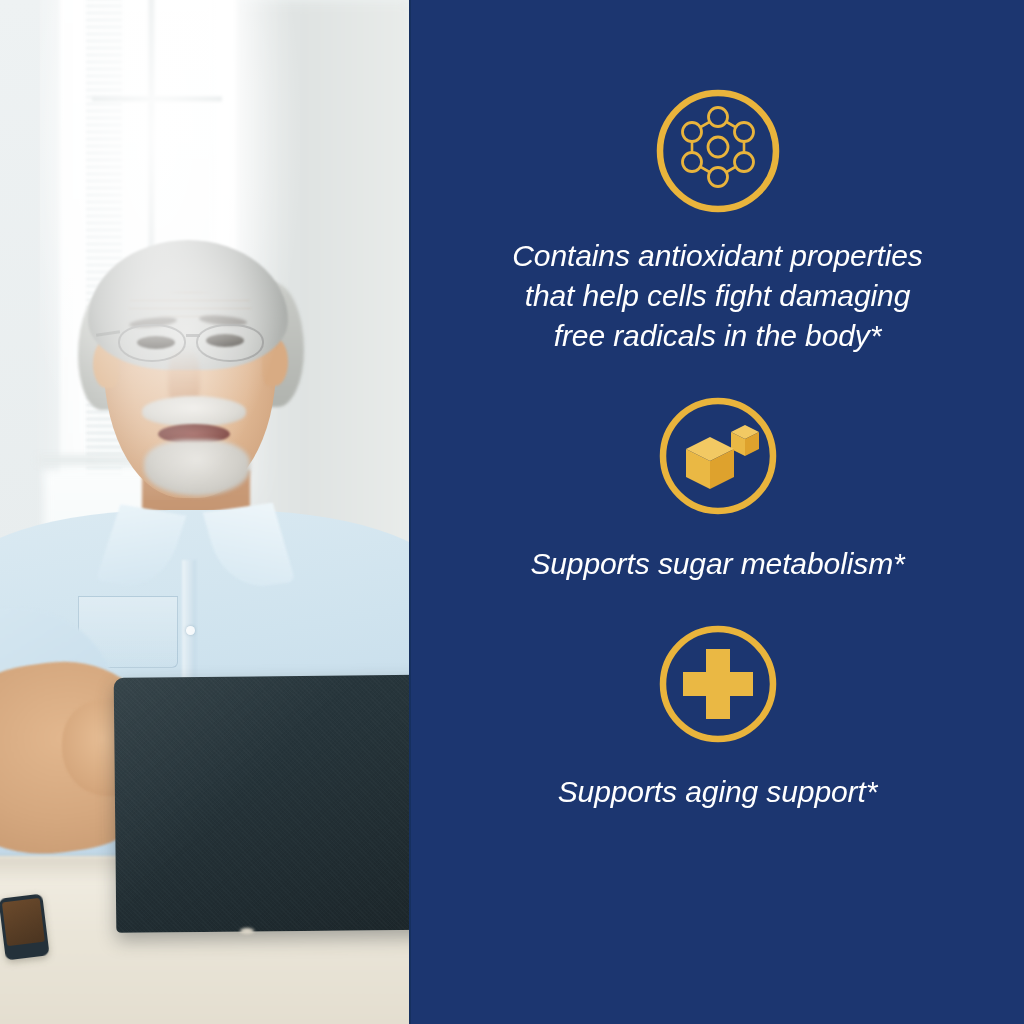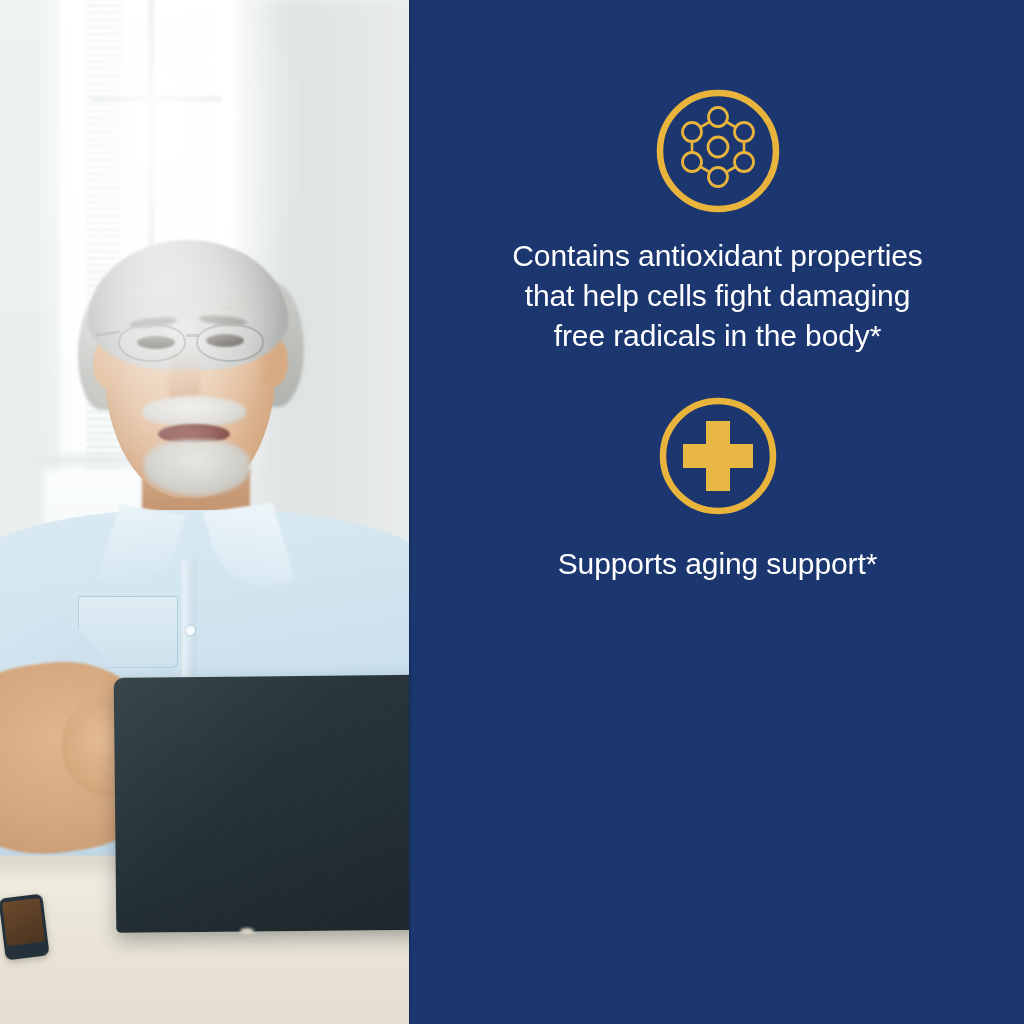--- a/index.html
+++ b/index.html
@@ -2,21 +2,21 @@
 <html><head>
 <meta charset="utf-8">
 <style>
   * { margin:0; padding:0; box-sizing:border-box; }
   html,body{ width:1024px; height:1024px; overflow:hidden; }
   body{
     font-family:"Liberation Sans", sans-serif;
     background:#1c3670;
   }
 
-  #stage{ position:relative; width:1016px; height:1024px; overflow:hidden; background:#c4b5fd; }
+  #stage{ position:relative; width:1016px; height:1024px; overflow:hidden; background:#c4b5fd;font-style:italic; }
 
   
   #photo-panel{
     position:absolute; left:0; top:0; width:411px; height:1024px;
     overflow:hidden;
     background:#e9eef0;
   }
   
   .wall{
     position:absolute; inset:0;
@@ -383,20 +383,38 @@
           <circle cx="39" cy="76" r="9.5"></circle>
           <circle cx="39" cy="46" r="9.5"></circle>
           <circle cx="65" cy="61" r="10"></circle>
         </g>
       </svg>
       <div class="benefit-text">Contains antioxidant properties
 that help cells fight damaging
 free radicals in the body*</div>
     </div>
 
+    <div class="benefit b2">
+      <svg class="icon-ring" width="124" height="124" viewBox="0 0 124 124">
+        <circle cx="62" cy="62" r="55" fill="none" stroke="#e9b43c" stroke-width="6.5"></circle>
+
+        <g>
+          <polygon points="75,38 89,31 103,38 89,45" fill="#f2c963"></polygon>
+          <polygon points="75,38 89,45 89,62 75,55" fill="#eab844"></polygon>
+          <polygon points="89,45 103,38 103,55 89,62" fill="#dea22d"></polygon>
+        </g>
+
+        <g>
+          <polygon points="30,55 54,43 78,55 54,67" fill="#f2c963"></polygon>
+          <polygon points="30,55 54,67 54,95 30,83" fill="#eab844"></polygon>
+          <polygon points="54,67 78,55 78,83 54,95" fill="#dea22d"></polygon>
+        </g>
+      </svg>
+      <div class="benefit-text">Supports sugar metabolism*</div>
+    </div>
 
     <div class="benefit b3">
       <svg class="icon-ring" width="124" height="124" viewBox="0 0 124 124">
         <circle cx="62" cy="62" r="55" fill="none" stroke="#e9b43c" stroke-width="6.5"></circle>
         <path d="M50 27 H74 V50 H97 V74 H74 V97 H50 V74 H27 V50 H50 Z" fill="#eab844"></path>
       </svg>
       <div class="benefit-text">Supports aging support*</div>
     </div>
 
   </div>

